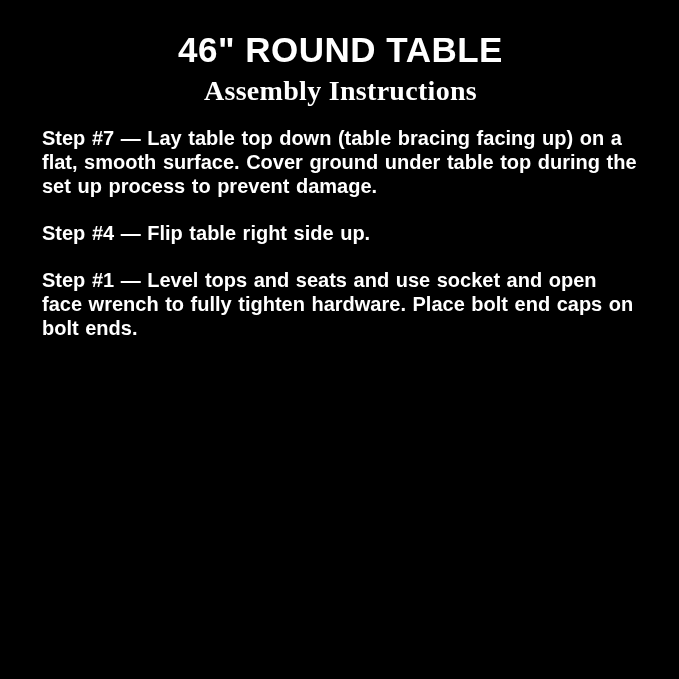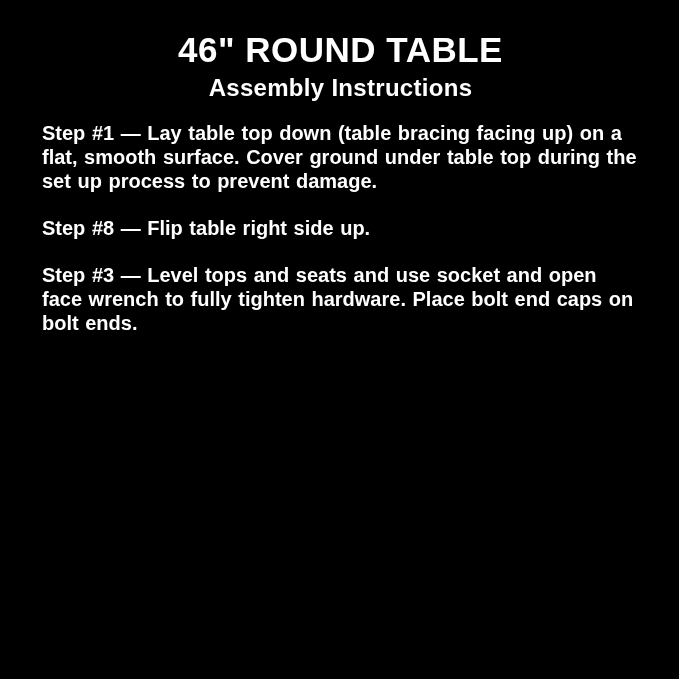--- a/index.html
+++ b/index.html
@@ -23,24 +23,25 @@
     text-align: center;
     margin-bottom: 18px;
   }
   .title {
     font-size: 35px;
     letter-spacing: 0.5px;
     line-height: 1.15;
     margin: 0;
   }
   .subtitle {
-    font-size: 24px;
+    font-size: 28px;
     letter-spacing: 0.3px;
     line-height: 1.2;
     margin: 4px 0 0 0;
+    font-family: Liberation Serif, serif;
   }
   .steps {
     max-width: 600px;
   }
   .step {
     font-size: 20px;
     line-height: 1.2;
     letter-spacing: 0px;
     margin: 0 0 23px 0;
     word-spacing: 1px;
@@ -48,17 +49,17 @@
 </style>
 </head>
 <body>
 
 <div class="sheet">
   <div class="header">
     <h1 class="title">46" ROUND TABLE</h1>
     <h2 class="subtitle">Assembly Instructions</h2>
   </div>
   <div class="steps">
-    <p class="step">Step #1  —  Lay table top down (table bracing facing up) on a flat, smooth surface. Cover ground under table top during the set up process to prevent damage.</p>
-    <p class="step">Step #8  —  Flip table right side up.</p>
-    <p class="step">Step #3  —  Level tops and seats and use socket and open face wrench to fully tighten hardware. Place bolt end caps on bolt ends.</p>
+    <p class="step">Step #7  —  Lay table top down (table bracing facing up) on a flat, smooth surface. Cover ground under table top during the set up process to prevent damage.</p>
+    <p class="step">Step #4  —  Flip table right side up.</p>
+    <p class="step">Step #1  —  Level tops and seats and use socket and open face wrench to fully tighten hardware. Place bolt end caps on bolt ends.</p>
   </div>
 </div>
 
 </body></html>

